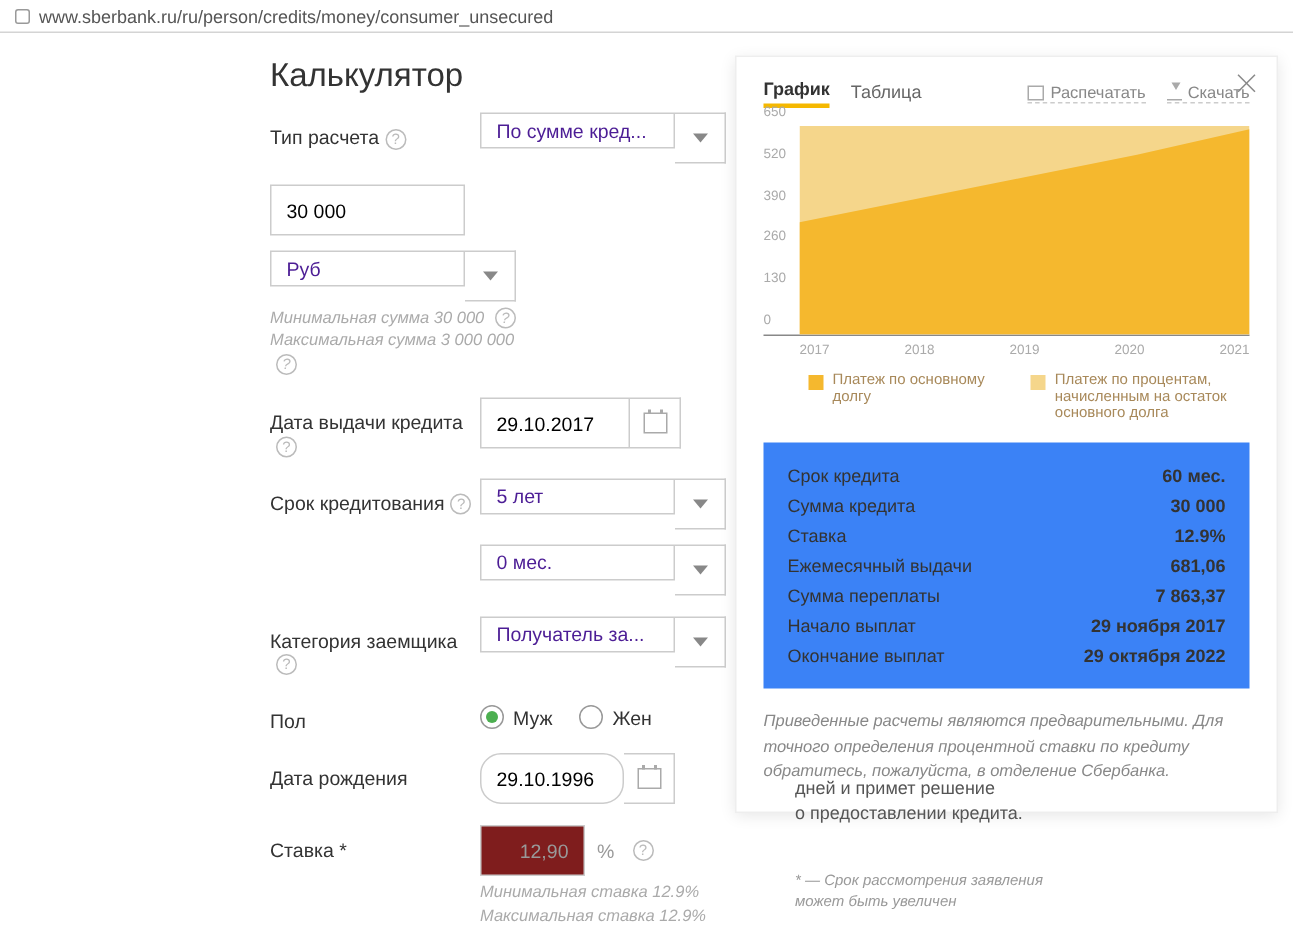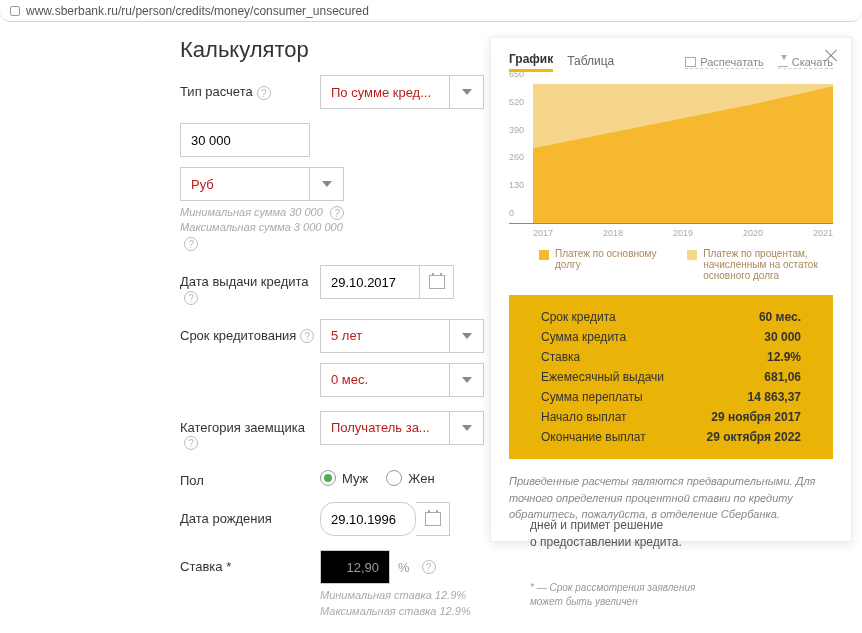--- a/index.html
+++ b/index.html
@@ -1,31 +1,31 @@
 <!DOCTYPE html>
 <html><head>
 <meta charset="utf-8">
 <style>
   * { box-sizing: border-box; margin: 0; padding: 0; }
   body { font-family: Arial, sans-serif; font-size: 13px; color: #333; background: #fff; width: 862px; height: 633px; overflow: hidden; }
-  .addr-bar { height: 22px; border-bottom: 1px solid #d4d4d4; padding: 3px 10px; font-size: 12px; color: #555; background: #fff; display:flex; align-items:center;border-radius:10px; }
+  .addr-bar { height: 22px; border-bottom: 1px solid #d4d4d4; padding: 3px 10px; font-size: 12px; color: #555; background: #fff; display:flex; align-items:center; }
   .addr-lock { width:10px; height:10px; border:1px solid #999; border-radius:2px; margin-right:6px; position:relative; }
   .page { padding-top: 15px; }
   .container { width: 680px; margin-left: 180px; position: relative; }
   .h2 { font-size: 22px; font-weight: normal; margin-bottom: 12px; }
   .row { display: flex; margin-bottom: 14px; align-items: flex-start; }
   .label-col { width: 140px; padding-top: 9px; font-size: 13px; color: #333; }
   .hint-q { display:inline-block; width:14px; height:14px; border-radius:50%; border:1px solid #bbb; color:#bbb; font-size:10px; text-align:center; line-height:13px; margin-left:4px; vertical-align:middle; }
   .input-col { width: 170px; }
-  .sel { width: 130px; height: 34px; border:1px solid #ccc; display:flex; align-items:center; padding:0 10px; font-size:13px; color:#b91c1c; background:#fff; }
+  .sel { width: 130px; height: 24px; border:1px solid #ccc; display:flex; align-items:center; padding:0 10px; font-size:13px; color:#4c1d95; background:#fff; }
   .sel-wrap { display:flex; }
   .sel-btn { width:34px; height:34px; border:1px solid #ccc; border-left:none; display:flex; align-items:center; justify-content:center; background:#fff; cursor:pointer; }
   .chev { width:0; height:0; border-left:5px solid transparent; border-right:5px solid transparent; border-top:6px solid #888; }
   .txt-input { width:130px; height:34px; border:1px solid #ccc; padding:0 10px; font-size:13px; }
-  .txt-input.narrow { width:70px; text-align:right; color:#999; background:#000000; }
+  .txt-input.narrow { width:70px; text-align:right; color:#999; background:#7f1d1d; }
   .date-wrap { display:flex; }
   .date-btn { width:34px; height:34px; border:1px solid #ccc; border-left:none; display:flex; align-items:center; justify-content:center; background:#fff; cursor:pointer; }
   .cal-icon { width:16px; height:14px; border:1px solid #aaa; position:relative; }
   .cal-icon:before { content:""; position:absolute; top:-3px; left:2px; width:2px; height:3px; background:#aaa; }
   .cal-icon:after { content:""; position:absolute; top:-3px; right:2px; width:2px; height:3px; background:#aaa; }
   .fine-print { font-size:11px; font-style:italic; color:#aaa; margin-top:4px; line-height:1.4; }
   .radio-wrap { display:flex; gap:18px; align-items:center; padding-top:6px; }
   .radio { display:flex; align-items:center; gap:6px; cursor:pointer; }
   .rdot { width:16px; height:16px; border:1px solid #999; border-radius:50%; display:flex; align-items:center; justify-content:center; }
   .rdot.on:after { content:""; width:8px; height:8px; background:#4caf50; border-radius:50%; }
@@ -50,21 +50,21 @@
   .chart-grid { position:absolute; inset:0 0 0 24px; }
   .ytick { position:absolute; left:-24px; font-size:9px; color:#aaa; transform:translateY(-50%); }
   .chart-area { position:absolute; left:24px; right:0; top:0; bottom:0; }
   .chart-area svg { width:100%; height:100%; }
   .xticks { display:flex; justify-content:space-between; padding-left:24px; font-size:9px; color:#aaa; margin-bottom:10px; }
   .legend { font-size:10px; color:#a8895a; display:flex; gap:20px; padding-left:30px; margin-bottom:14px;justify-content:flex-end; }
   .legend-item { display:flex; gap:6px; align-items:flex-start; }
   .sw { width:10px; height:10px; flex-shrink:0; margin-top:2px; }
   .sw.a { background:#f5b82e; }
   .sw.b { background:#f5d68b; }
-  .stats { background:#eab308; padding:12px 32px; margin-bottom:14px; }
+  .stats { background:#3b82f6; padding:12px 16px; margin-bottom:14px; }
   .stat-row { display:flex; justify-content:space-between; font-size:12px; padding:3px 0; }
   .stat-row .v { font-weight:bold; }
   .disclaimer { font-size:11px; font-style:italic; color:#888; line-height:1.5; }
 
   .below-panel { position:absolute; left:350px; top:480px; width:200px; font-size:12px; color:#555; line-height:1.4; }
   .below-note { font-size:10px; color:#999; font-style:italic; margin-top:30px; }
 </style>
 </head>
 <body>
 
@@ -259,21 +259,21 @@
         <div class="stat-row">
             <span>Ставка</span>
             <span class="v">12.9%</span>
           </div>
         <div class="stat-row">
             <span>Ежемесячный выдачи</span>
             <span class="v">681,06</span>
           </div>
         <div class="stat-row">
             <span>Сумма переплаты</span>
-            <span class="v">14 863,37</span>
+            <span class="v">7 863,37</span>
           </div>
         <div class="stat-row">
             <span>Начало выплат</span>
             <span class="v">29 ноября 2017</span>
           </div>
         <div class="stat-row">
             <span>Окончание выплат</span>
             <span class="v">29 октября 2022</span>
           </div>
       </div>

